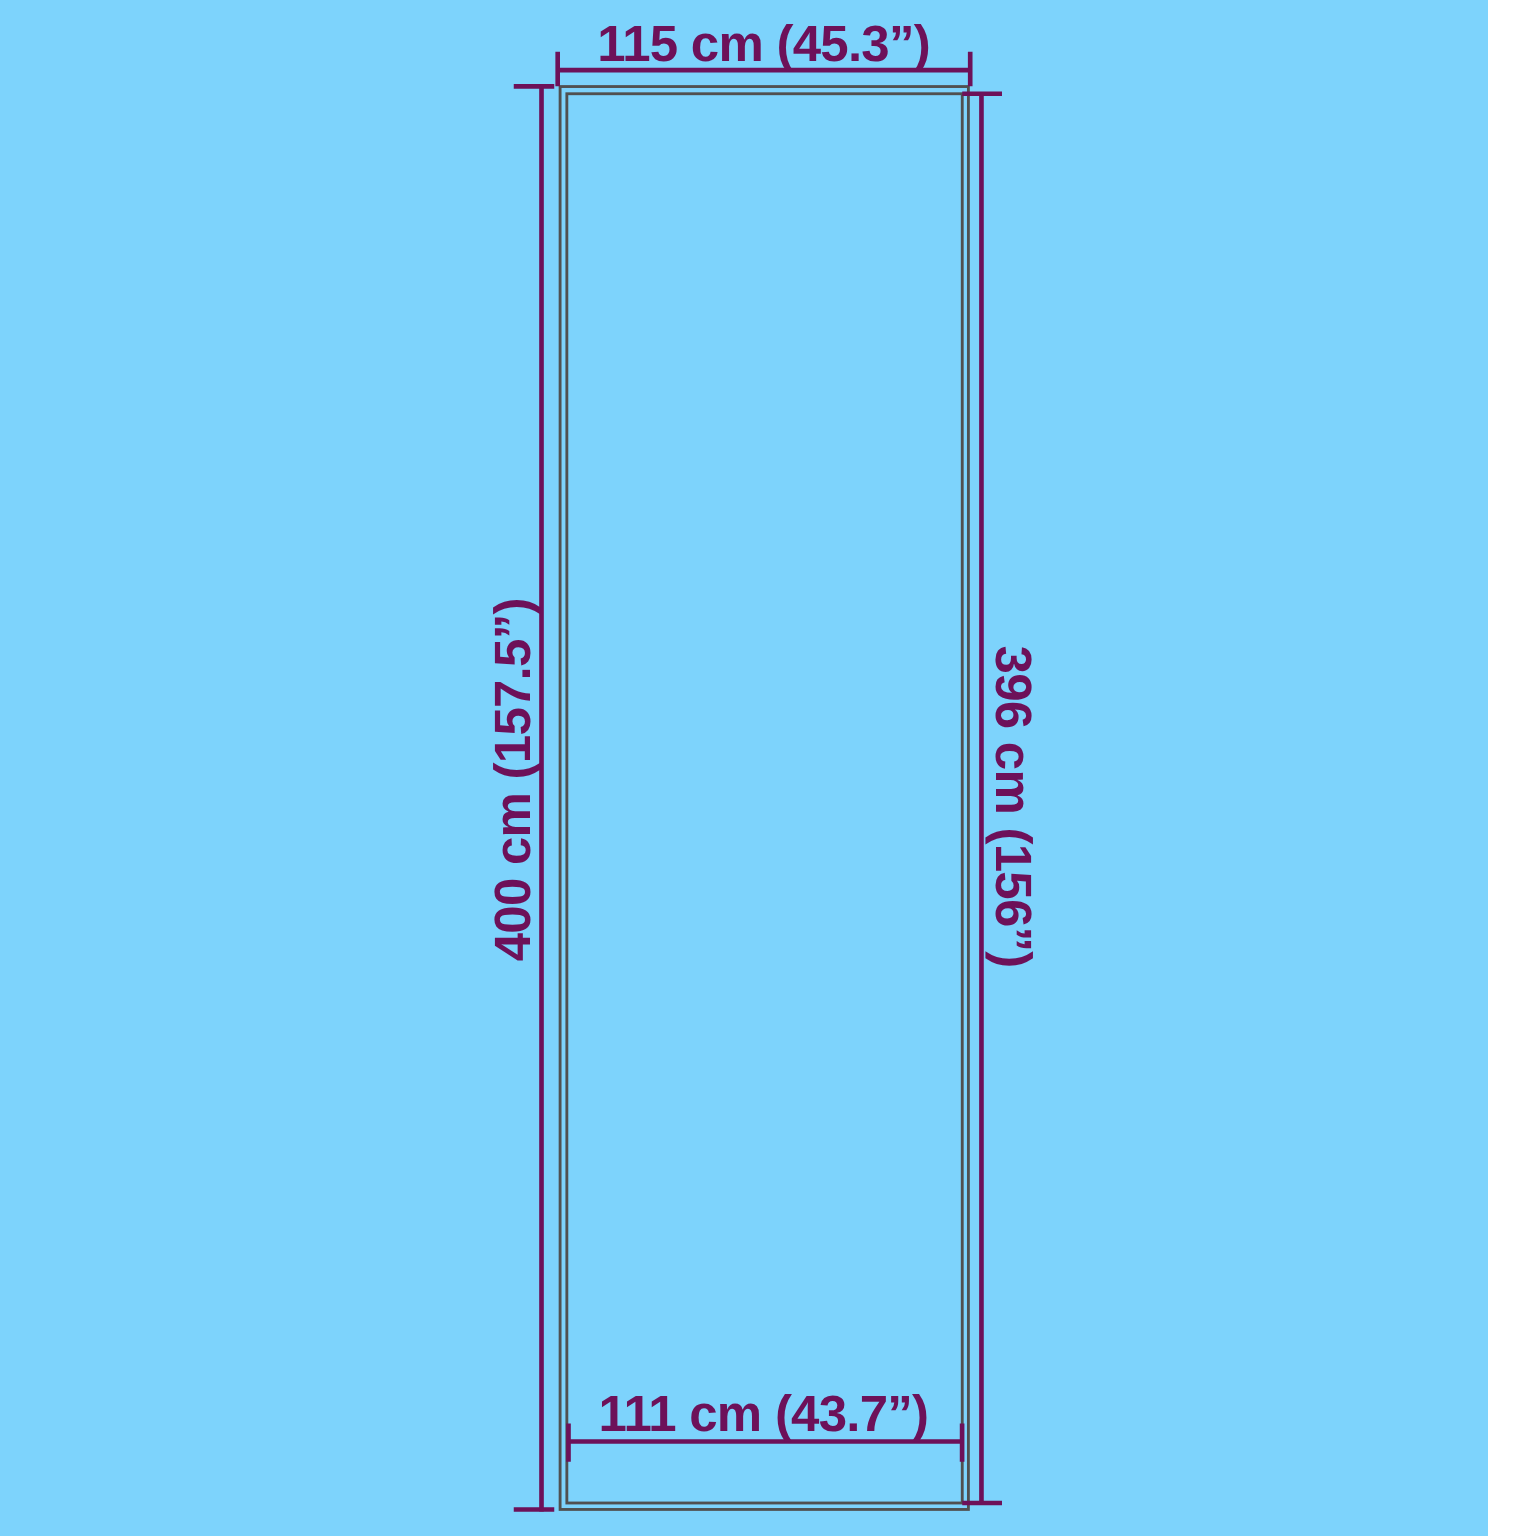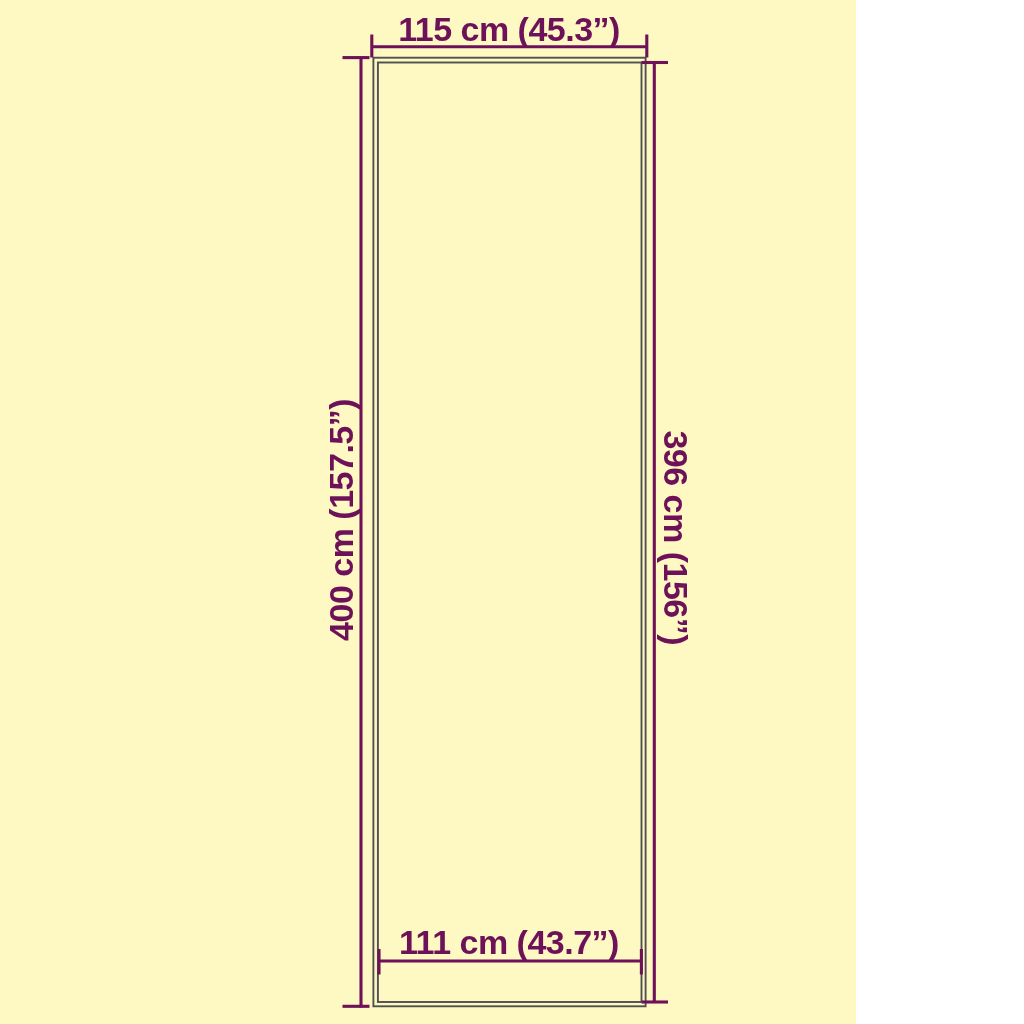--- a/index.html
+++ b/index.html
@@ -1,16 +1,16 @@
 <!DOCTYPE html>
 <html><head>
 <meta charset="utf-8">
 <style>
   html,body{margin:0;padding:0;background:#ffffff;}
-  .page{position:relative;width:856px;height:1024px;background:#fef9c3;overflow:hidden;text-align:right;}
+  .page{position:relative;width:992px;height:1024px;background:#7dd3fc;overflow:hidden;text-align:right;}
   svg{display:block;}
   text{font-family:"Liberation Sans",sans-serif;font-weight:bold;font-size:34px;fill:#6d1159;letter-spacing:-0.5px;}
 </style>
 </head>
 <body>
 
 <div class="page">
 <svg width="1024" height="1024" viewBox="0 0 1024 1024">
 
   <rect x="373.4" y="57.7" width="272.2" height="948.6" fill="none" stroke="#505050" stroke-width="1.9"></rect>

